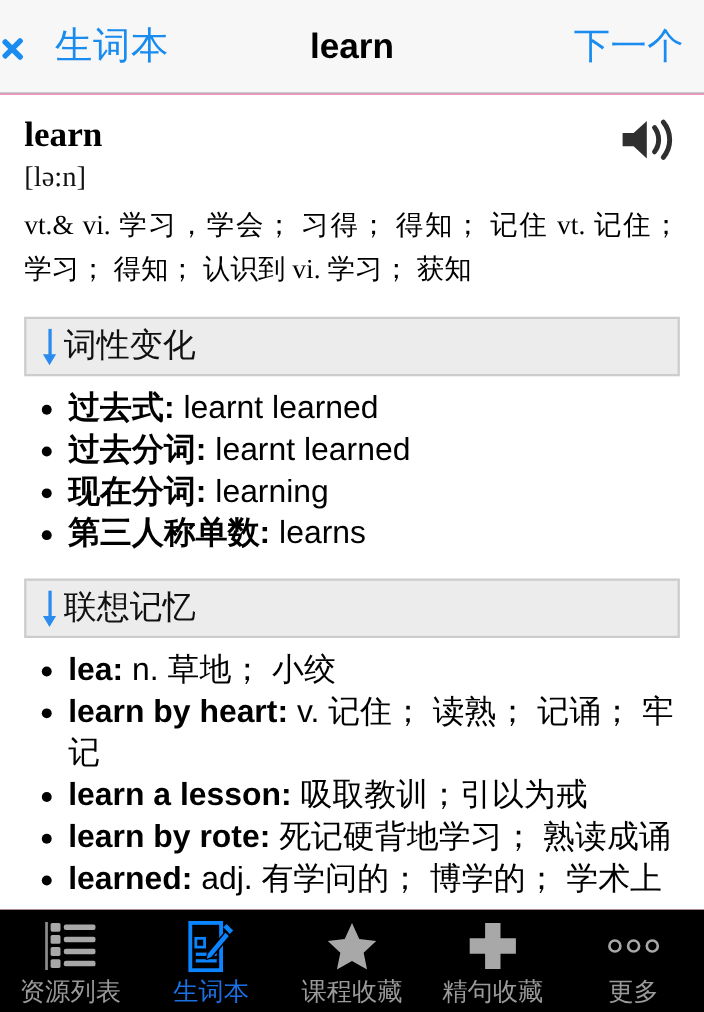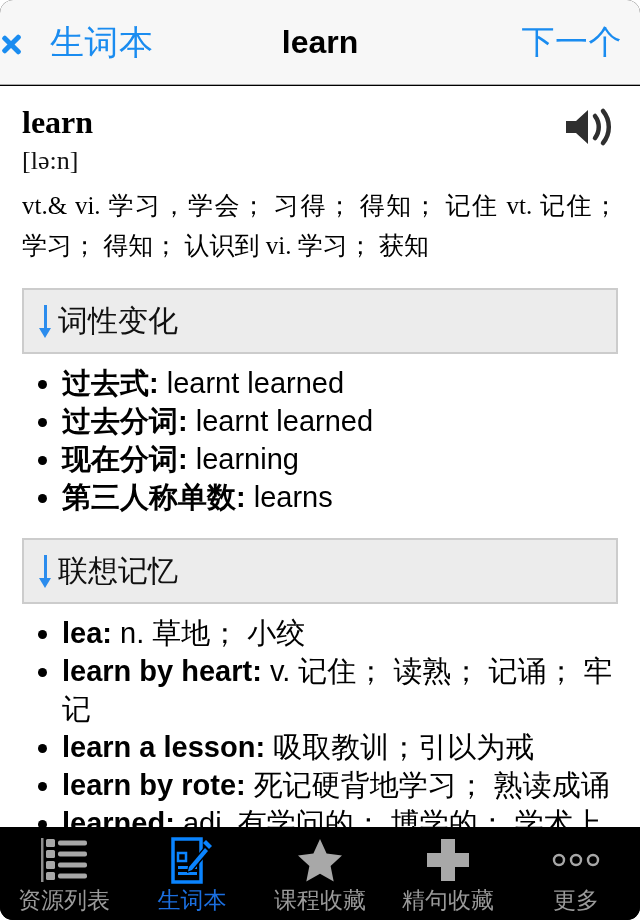--- a/index.html
+++ b/index.html
@@ -7,22 +7,21 @@
     width: 640px; height: 920px;
     overflow: hidden;
     background: #ffffff;
     font-family: "Liberation Sans", "DejaVu Sans", sans-serif;
     -webkit-font-smoothing: antialiased;
   }
   #app {
     position: relative;
     width: 640px; height: 920px;
     overflow: hidden;
-    background: #000000;
-    border-radius: 13px;
+    background: #ec4899;
   }
 
   
   .navbar {
     position: absolute; top: 0; left: 0;
     width: 640px; height: 85px;
     background: #f7f7f7;
     border-bottom: 1px solid #a9a9a9;
     box-sizing: border-box;
     display: flex;
@@ -130,21 +129,21 @@
     text-align: justify;
     word-break: break-word;
   }
 
   
   .section-box {
     margin: 22px 0 0 0;
     background: #ececec;
     border: 2px solid #cccccc;
     box-sizing: border-box;
-    height: 66px;
+    height: 54px;
     display: flex;
     align-items: center;
     padding-left: 14px;
     cursor: pointer;
   }
   .arrow-down {
     width: 14px; height: 36px;
     position: relative;
     margin-right: 6px;
     flex: 0 0 auto;
@@ -210,21 +209,20 @@
     display: flex;
   }
   .tab {
     flex: 1 1 0;
     display: flex;
     flex-direction: column;
     align-items: center;
     justify-content: flex-start;
     padding-top: 8px;
     cursor: pointer;
-    font-family: Liberation Serif, serif;
   }
   .tab-icon {
     height: 50px;
     display: flex;
     align-items: center;
     justify-content: center;
   }
   .tab-label {
     font-size: 23px;
     line-height: 30px;

